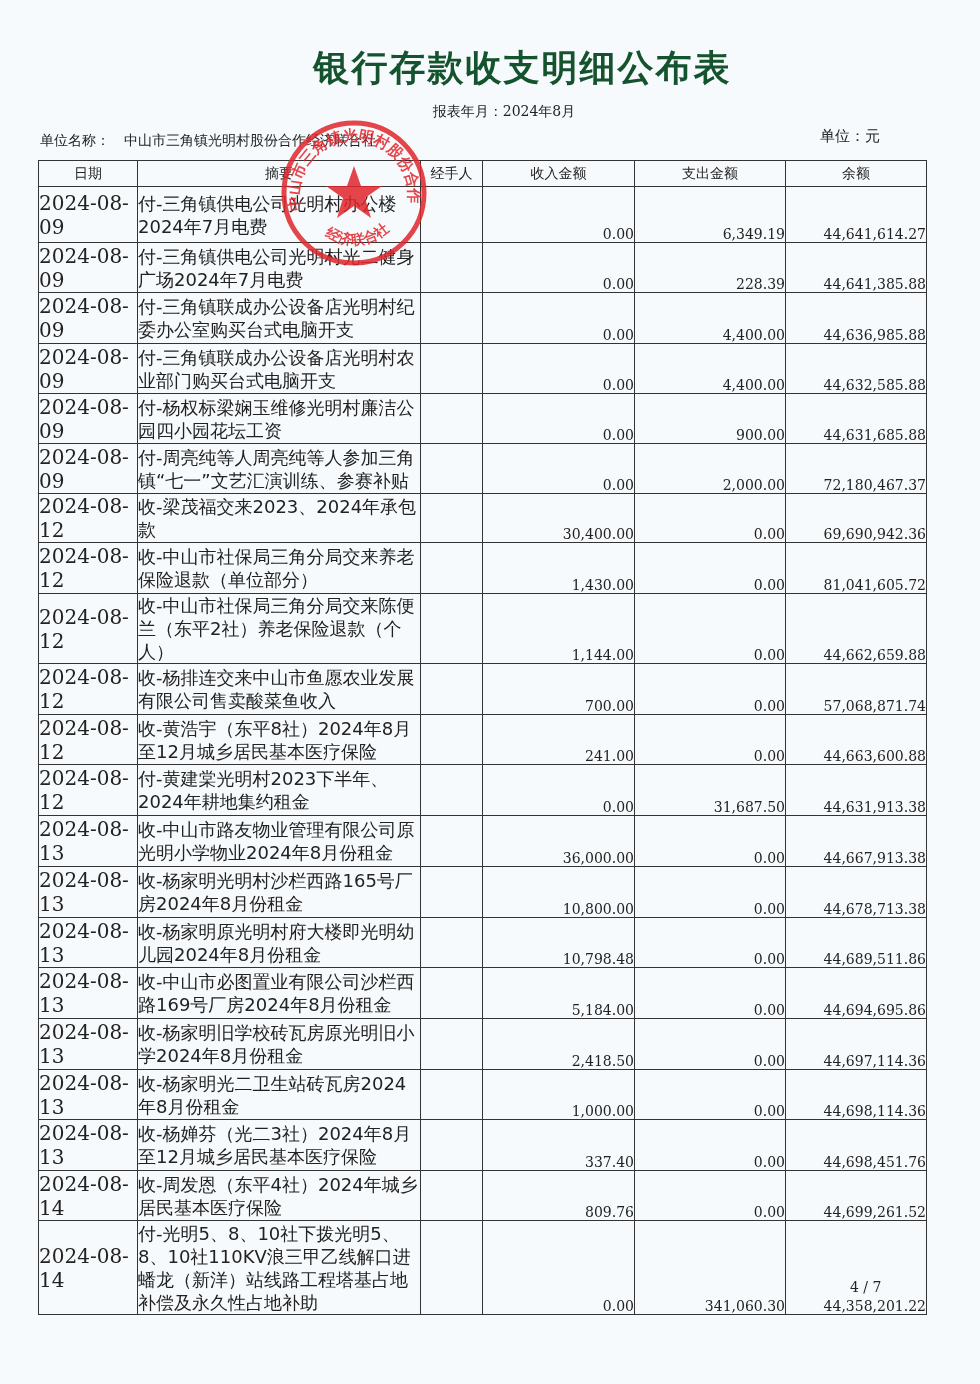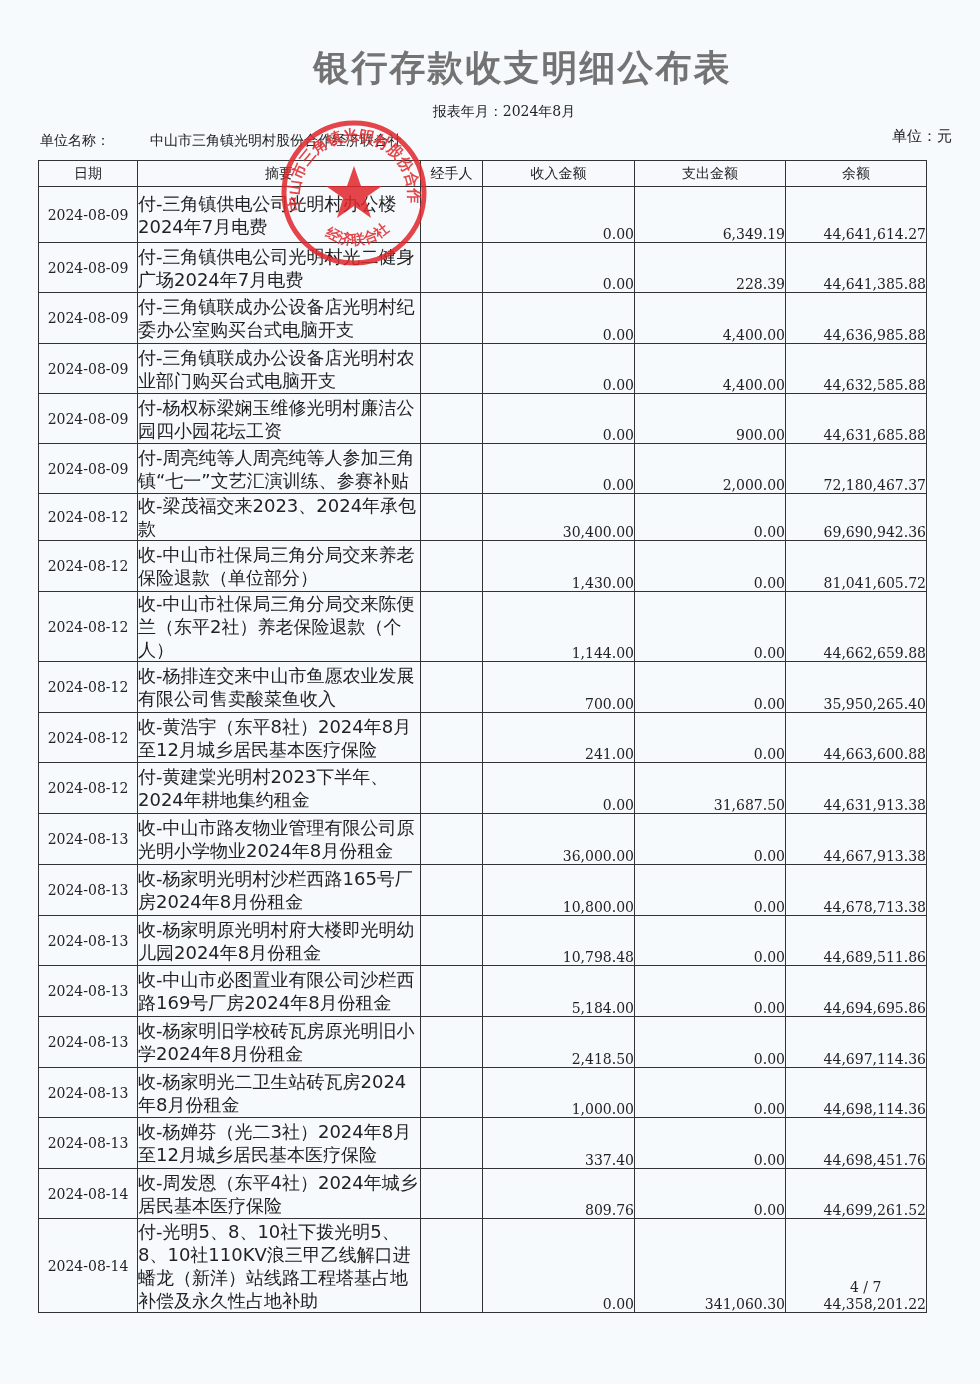--- a/index.html
+++ b/index.html
@@ -3,43 +3,43 @@
 <meta charset="utf-8">
 <style>
   html, body { margin:0; padding:0; }
   body {
     width:980px; height:1384px; background:#f7fafc; position:relative; overflow:hidden;
     font-family:"DejaVu Serif","Liberation Serif",serif; color:#222;
   }
   .title {
     position:absolute; left:0; width:980px; top:44px; text-align:center;
     font-family:"DejaVu Sans","Liberation Sans",sans-serif; font-weight:bold;
-    font-size:36px; letter-spacing:2px; color:#737373; padding-left:65px; box-sizing:border-box;
+    font-size:36px; letter-spacing:2px; color:#14532d; padding-left:65px; box-sizing:border-box;
   }
   .period {
     position:absolute; top:103px; left:0; width:980px; text-align:center; font-size:14px;
     padding-left:28px; box-sizing:border-box;
   }
   .unit-name {
     position:absolute; top:132px; left:40px; font-size:14px;
   }
-  .unit-name .label { margin-right:40px; }
-  .unit-label { position:absolute; top:127px; left:892px; font-size:15px; }
+  .unit-name .label { margin-right:14px; }
+  .unit-label { position:absolute; top:127px; left:820px; font-size:15px; }
   table.ledger {
     position:absolute; top:160px; left:38px; width:888px; border-collapse:collapse;
     table-layout:fixed; font-size:14px;
   }
   table.ledger th, table.ledger td {
     border:1.5px solid #333; padding:0;
   }
   table.ledger th {
     height:25px; font-weight:normal; font-size:14px; text-align:center;
     font-family:Liberation Serif, serif;
   }
-  td.date { text-align:center; vertical-align:middle; font-size:14px; }
+  td.date { text-align:left; vertical-align:middle; font-size:20px; }
   td.summary {
     text-align:left; vertical-align:middle; padding:0 4px 0 6px;
     font-family:"DejaVu Sans","Liberation Sans",sans-serif; font-size:18px; line-height:23px;
   }
   td.num { text-align:right; vertical-align:bottom; padding:0 4px 2px 0; font-size:14px; }
   .page-num { position:absolute; top:1279px; left:850px; font-size:14px; }
   .stamp {
     position:absolute; left:279px; top:118px; width:150px; height:150px; pointer-events:none;
     opacity:0.85;
   }
@@ -145,21 +145,21 @@
         <td class="num">1,144.00</td>
         <td class="num">0.00</td>
         <td class="num">44,662,659.88</td>
       </tr>
       <tr style="height: 51px;">
         <td class="date">2024-08-12</td>
         <td class="summary">收-杨排连交来中山市鱼愿农业发展有限公司售卖酸菜鱼收入</td>
         <td class=""></td>
         <td class="num">700.00</td>
         <td class="num">0.00</td>
-        <td class="num">35,950,265.40</td>
+        <td class="num">57,068,871.74</td>
       </tr>
       <tr style="height: 50px;">
         <td class="date">2024-08-12</td>
         <td class="summary">收-黄浩宇（东平8社）2024年8月至12月城乡居民基本医疗保险</td>
         <td class=""></td>
         <td class="num">241.00</td>
         <td class="num">0.00</td>
         <td class="num">44,663,600.88</td>
       </tr>
       <tr style="height: 51px;">

